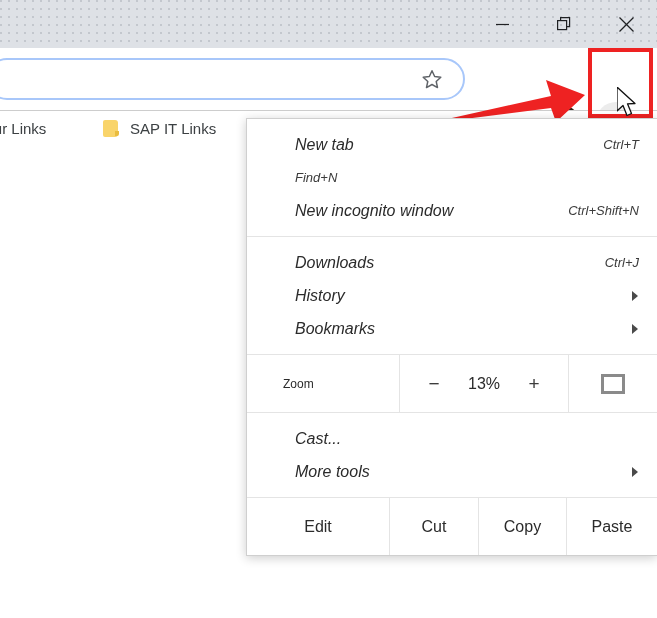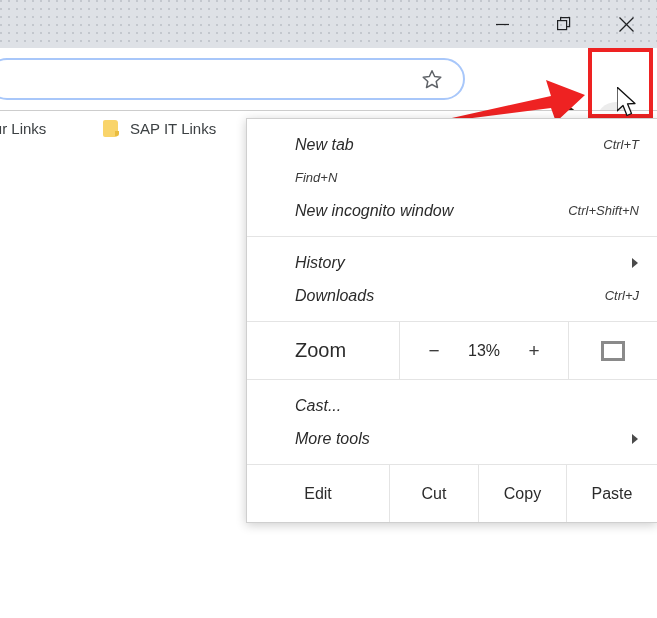--- a/index.html
+++ b/index.html
@@ -264,23 +264,23 @@
 
   
   .zoom-row {
     display: flex;
     align-items: stretch;
     height: 57px;
   }
   .zoom-label {
     width: 152px;
     display: flex; align-items: center;
-    padding-left: 48px;
+    padding-left: 36px;
     box-sizing: border-box;
-    font-size: 20px;
+    font-size: 12px;
     color: #2b2b2b;
   }
   .zoom-ctrls {
     flex: 1;
     display: flex;
     align-items: center;
     justify-content: center;
     gap: 26px;
     border-left: 1px solid #e4e4e4;
     border-right: 1px solid #e4e4e4;
@@ -421,26 +421,30 @@
       <div class="mitem">
         <span class="label">New incognito window</span>
         <span class="accel">Ctrl+Shift+N</span>
       </div>
     </div>
 
     <div class="mdiv"></div>
 
     <div class="mgroup">
       <div class="mitem">
+        <span class="label">Downloads</span>
+        <span class="accel">Ctrl+J</span>
+      </div>
+      <div class="mitem">
         <span class="label">History</span>
         <span class="caret"></span>
       </div>
       <div class="mitem">
-        <span class="label">Downloads</span>
-        <span class="accel">Ctrl+J</span>
+        <span class="label">Bookmarks</span>
+        <span class="caret"></span>
       </div>
     </div>
 
     <div class="mdiv"></div>
 
     <div class="zoom-row">
       <div class="zoom-label">Zoom</div>
       <div class="zoom-ctrls">
         <span class="pm">−</span>
         <span>13%</span>

